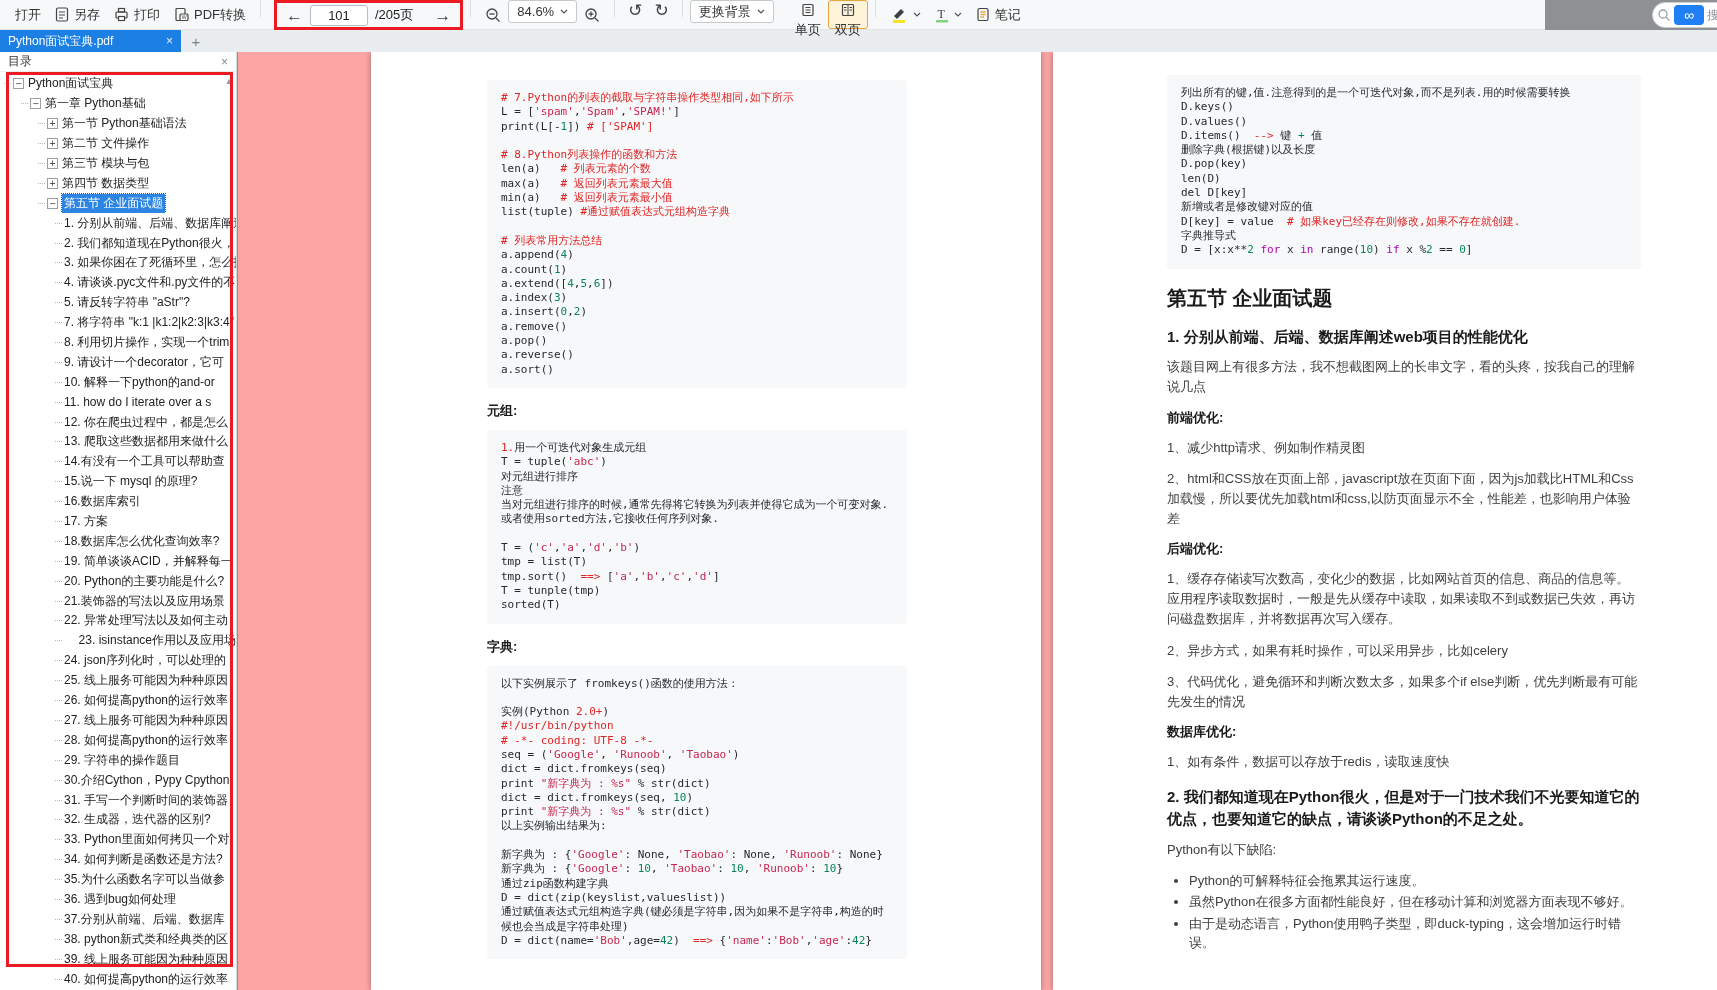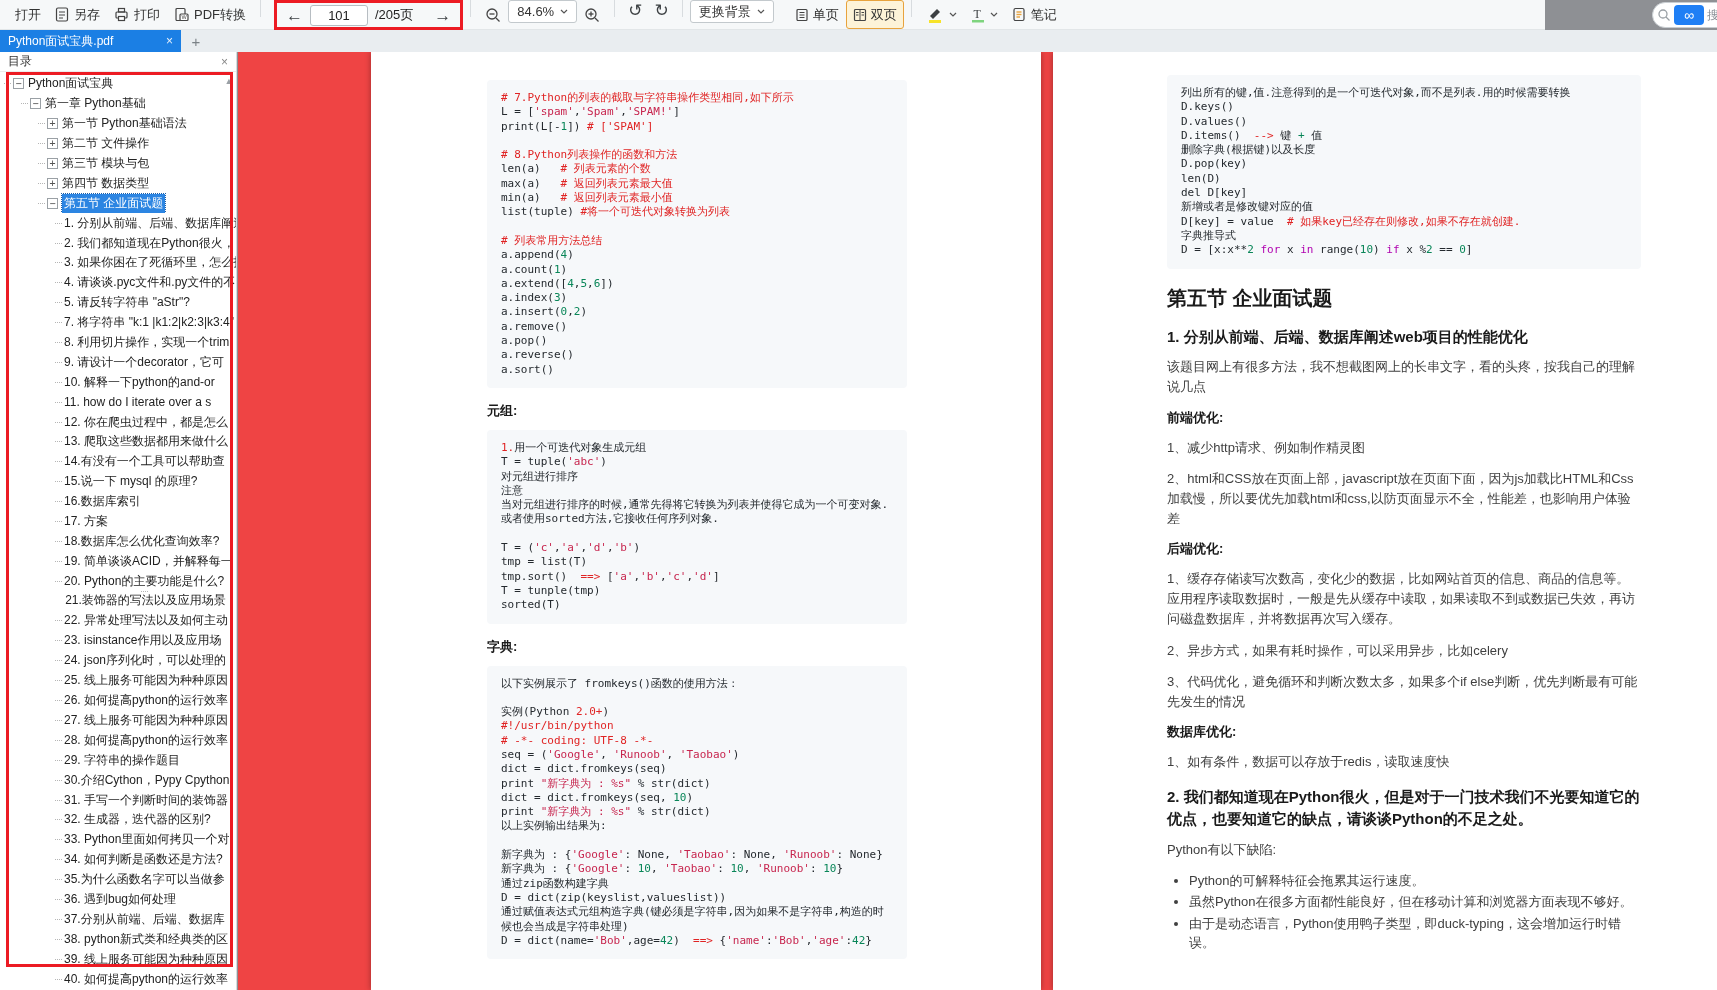--- a/index.html
+++ b/index.html
@@ -8,21 +8,21 @@
   
   .toolbar { position:absolute; left:0; top:0; width:1545px; height:30px; background:#f6f8f9; border-bottom:1px solid #e2e6e8; display:flex; padding:0 8px; z-index:30; }
   .tbtn { display:flex; align-items:center; gap:5px; font-size:13px; color:#333; padding:3px 7px; border-radius:3px; cursor:default; white-space:nowrap; }
   .tsep { width:1px; height:17px; background:#d8dcdf; margin:0 7px; flex:none; }
   .icon { display:inline-flex; align-items:center; justify-content:center; flex:none; }
   .navgroup { display:flex; align-items:center; gap:7px; border:3px solid #ec1b23; padding:0 9px; height:30px; margin-left:6px; background:transparent; }
   .pageinput { width:58px; height:21px; border:1px solid #b7bdc2; border-radius:3px; text-align:center; font-size:13px; color:#222; background:#fff; }
   .arrowglyph { font-size:17px; color:#3c4043; line-height:1; }
   .selbox { display:flex; align-items:center; gap:6px; height:23px; border:1px solid #c3c9cd; border-radius:3px; background:#fff; padding:0 8px; font-size:13px; color:#333; }
   .chev { width:8px; height:5px; }
-  .pagemode { display:flex; align-items:center; gap:4px; font-size:13px; color:#333; padding:2px 6px; border:1px solid transparent; border-radius:3px; }
+  .pagemode { display:flex; align-items:center; gap:4px; font-size:13px; color:#333; padding:2px 6px; border:1px solid transparent; border-radius:3px;flex-direction:column; }
   .pagemode.active { background:#fdf3d8; border-color:#e8a33d; }
   .undoredo { font-size:17px; color:#3c4043; padding:0 6px; }
   .searchbox { position:absolute; left:1652px; top:2px; width:92px; height:26px; border:1px solid #c9ced2; border-radius:13px; background:#fff; display:flex; align-items:center; padding:0 4px; gap:3px; }
   .bluechip { width:30px; height:20px; background:#1f7ff5; border-radius:4px; color:#fff; font-size:14px; display:flex; align-items:center; justify-content:center; }
   .searchhint { font-size:12px; color:#8a9097; }
 
   
   .tabbar { position:absolute; left:0; top:30px; width:1717px; height:22px; background:#e9edf0; display:flex; align-items:stretch; z-index:29; }
   .tab { width:181px; background:#1b7fe4; color:#fff; font-size:12px; display:flex; align-items:center; padding:0 8px; gap:6px; }
   .tab .title { flex:1; overflow:hidden; white-space:nowrap; }
@@ -36,21 +36,21 @@
   .toc { position:absolute; left:0; top:20px; right:0; bottom:0; overflow:hidden; padding-top:2px; }
   .trow { height:19.9px; display:flex; align-items:center; white-space:nowrap; overflow:hidden; font-size:12px; color:#222; }
   .trow .stub { flex:none; width:7px; border-top:1px dotted #b5b5b5; margin-right:2px; }
   .exp { flex:none; width:11px; height:11px; border:1px solid #9aa0a5; background:#fff; color:#555; font-size:10px; line-height:9px; text-align:center; margin-right:4px; font-family:"DejaVu Sans Mono",monospace; }
   .tlabel { overflow:hidden; white-space:nowrap; }
   .trow.sel .tlabel { background:#2c85e2; color:#fff; outline:1px dotted #1b5ea8; padding:1px 2px; }
   .toc-anno { position:absolute; left:6px; top:20px; width:227px; height:895px; border:3px solid #ec1b23; pointer-events:none; z-index:5; }
   .scrollup { position:absolute; right:1px; top:22px; width:12px; height:14px; color:#9aa0a5; font-size:9px; text-align:center; line-height:14px; }
 
   
-  .viewer { position:absolute; left:238px; top:52px; right:0; bottom:0; background:#ef4444; }
+  .viewer { position:absolute; left:238px; top:52px; right:0; bottom:0; background:#fca5a5; }
   .pdfpage { position:absolute; top:0; bottom:0; background:#fff; box-shadow:0 0 6px rgba(0,0,0,.35); }
   .page-left  { left:133px; width:670px; padding:28px 0 0 116px; }
   .page-right { left:815px; width:670px; padding:23px 0 0 114px; }
   .pagecontent-l { width:420px; }
   .pagecontent-r { width:474px; }
 
   .codeblock { background:#f6f8fa; border-radius:4px; padding:11px 14px; font-family:"DejaVu Sans Mono",monospace; font-size:11px; line-height:14.3px; color:#24292e; margin-bottom:14px; }
   .cl { white-space:pre-wrap; min-height:14.3px; }
   .tk-d { color:#24292e; }
   .tk-c { color:#e02424; }
@@ -339,29 +339,29 @@
         <span class="tlabel">18.数据库怎么优化查询效率?</span>
       </div>
       <div class="trow" style="padding-left: 55px;">
         <span class="stub"></span>
         <span class="tlabel">19. 简单谈谈ACID，并解释每一</span>
       </div>
       <div class="trow" style="padding-left: 55px;">
         <span class="stub"></span>
         <span class="tlabel">20. Python的主要功能是什么?</span>
       </div>
-      <div class="trow" style="padding-left: 55px; flex-direction: column;">
+      <div class="trow" style="padding-left: 55px;">
         <span class="stub"></span>
         <span class="tlabel">21.装饰器的写法以及应用场景</span>
       </div>
       <div class="trow" style="padding-left: 55px;">
         <span class="stub"></span>
         <span class="tlabel">22. 异常处理写法以及如何主动</span>
       </div>
-      <div class="trow" style="padding-left: 55px;">
+      <div class="trow" style="padding-left: 55px; justify-content: space-between;">
         <span class="stub"></span>
         <span class="tlabel">23. isinstance作用以及应用场</span>
       </div>
       <div class="trow" style="padding-left: 55px; text-align: right;">
         <span class="stub"></span>
         <span class="tlabel">24. json序列化时，可以处理的</span>
       </div>
       <div class="trow" style="padding-left: 55px;">
         <span class="stub"></span>
         <span class="tlabel">25. 线上服务可能因为种种原因</span>
@@ -436,21 +436,21 @@
     <div class="pagecontent-l" id="page-left">
         <div class="codeblock">
           <div class="cl"><span class="tk-c"># 7.Python的列表的截取与字符串操作类型相同,如下所示</span></div>
           <div class="cl"><span class="tk-d">L = [</span><span class="tk-s">'spam'</span><span class="tk-d">,</span><span class="tk-s">'Spam'</span><span class="tk-d">,</span><span class="tk-s">'SPAM!'</span><span class="tk-d">]</span></div>
           <div class="cl"><span class="tk-d">print(L[-</span><span class="tk-n">1</span><span class="tk-d">]) </span><span class="tk-c"># ['SPAM']</span></div>
           <div class="cl">&nbsp;</div>
           <div class="cl"><span class="tk-c"># 8.Python列表操作的函数和方法</span></div>
           <div class="cl"><span class="tk-d">len(a)   </span><span class="tk-c"># 列表元素的个数</span></div>
           <div class="cl"><span class="tk-d">max(a)   </span><span class="tk-c"># 返回列表元素最大值</span></div>
           <div class="cl"><span class="tk-d">min(a)   </span><span class="tk-c"># 返回列表元素最小值</span></div>
-          <div class="cl"><span class="tk-d">list(tuple) </span><span class="tk-c">#将一个可迭代对象转换为列表</span></div>
+          <div class="cl"><span class="tk-d">list(tuple) </span><span class="tk-c">#通过赋值表达式元组构造字典</span></div>
           <div class="cl">&nbsp;</div>
           <div class="cl"><span class="tk-c"># 列表常用方法总结</span></div>
           <div class="cl"><span class="tk-d">a.append(</span><span class="tk-n">4</span><span class="tk-d">)</span></div>
           <div class="cl"><span class="tk-d">a.count(</span><span class="tk-n">1</span><span class="tk-d">)</span></div>
           <div class="cl"><span class="tk-d">a.extend([</span><span class="tk-n">4</span><span class="tk-d">,</span><span class="tk-n">5</span><span class="tk-d">,</span><span class="tk-n">6</span><span class="tk-d">])</span></div>
           <div class="cl"><span class="tk-d">a.index(</span><span class="tk-n">3</span><span class="tk-d">)</span></div>
           <div class="cl"><span class="tk-d">a.insert(</span><span class="tk-n">0</span><span class="tk-d">,</span><span class="tk-n">2</span><span class="tk-d">)</span></div>
           <div class="cl"><span class="tk-d">a.remove()</span></div>
           <div class="cl"><span class="tk-d">a.pop()</span></div>
           <div class="cl"><span class="tk-d">a.reverse()</span></div>

